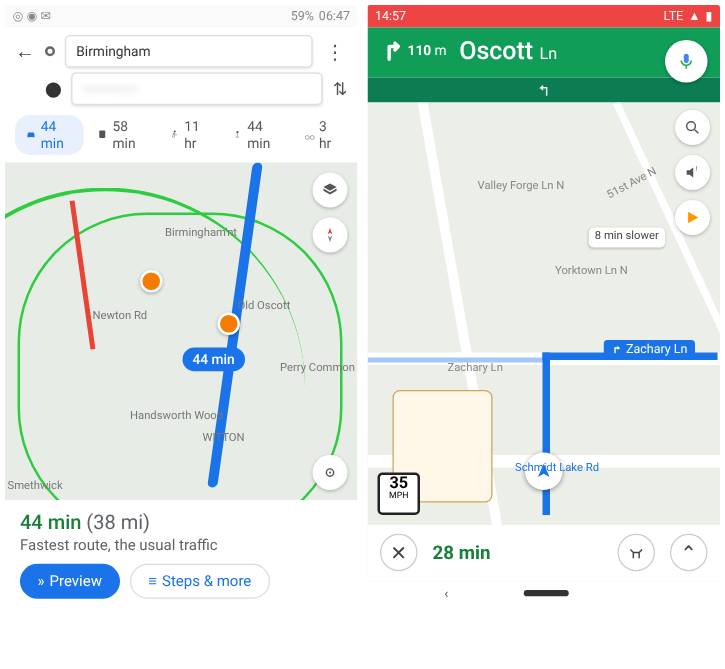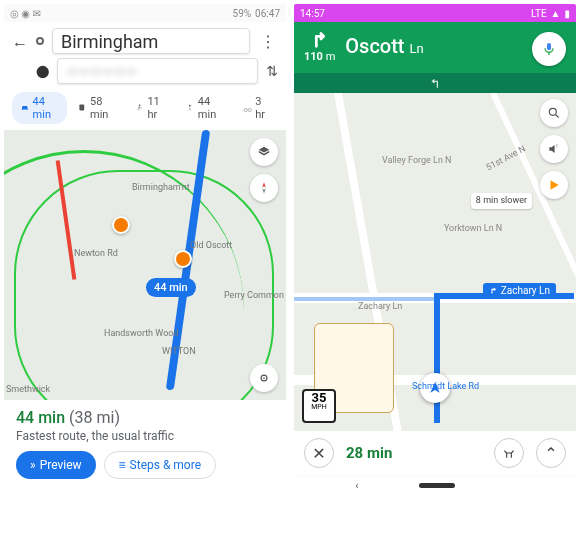--- a/index.html
+++ b/index.html
@@ -1,28 +1,28 @@
 <!DOCTYPE html>
 <html><head>
 <meta charset="utf-8">
 <style>
   *{box-sizing:border-box;margin:0;padding:0;font-family:Roboto,Arial,sans-serif}
   body{background:#fff;width:580px;height:535px;display:flex;gap:8px;padding:4px}
   .phone{flex:1;height:100%;position:relative;overflow:hidden;border-radius:2px;background:#fff}
   .status{height:18px;font-size:10px;display:flex;align-items:center;justify-content:space-between;padding:0 6px}
   .status .r{display:flex;gap:4px;align-items:center}
   .status1{background:#fafafa;color:#888}
-  .status2{background:#d946ef;color:#fff}
+  .status2{background:#ef4444;color:#fff}
   
   .search{padding:6px 8px 2px}
   .srow{display:flex;align-items:center;gap:8px;margin-bottom:4px}
   .back{font-size:16px;color:#444}
   .dot{width:8px;height:8px;border:2px solid #666;border-radius:50%}
   .pin{color:#333;font-size:12px}
-  .field{flex:1;height:26px;background:#fff;border:1px solid #ddd;border-radius:4px;display:flex;align-items:center;padding:0 8px;font-size:18px;color:#333;box-shadow:0 1px 2px rgba(0,0,0,.1)}
+  .field{flex:1;height:26px;background:#fff;border:1px solid #ddd;border-radius:4px;display:flex;align-items:center;padding:0 8px;font-size:11px;color:#333;box-shadow:0 1px 2px rgba(0,0,0,.1)}
   .field.blur span{filter:blur(3px);color:#888}
   .more{font-size:16px;color:#555;padding:0 2px}
   .swap{font-size:14px;color:#555}
   .modes{display:flex;gap:2px;font-size:11px;padding:2px 8px 6px}
   .mode{display:flex;align-items:center;gap:3px;padding:3px 8px;border-radius:12px;color:#555}
   .mode.active{background:#e8f0fe;color:#1a73e8}
   .mode svg{width:12px;height:12px}
   .mapL{position:relative;height:270px;background:#e7ece6;overflow:hidden}
   .mapL .green{position:absolute;border-left:3px solid #2ecc40;border-top:3px solid #2ecc40;width:320px;height:320px;top:20px;left:-80px;border-radius:50%}
   .mapL .g2{position:absolute;border:2px solid #2ecc40;border-radius:40%;width:260px;height:260px;top:40px;left:10px}
@@ -34,21 +34,21 @@
   .lbl{position:absolute;font-size:9px;color:#777}
   .bottomL{padding:8px 12px}
   .etaRow{font-size:16px;color:#188038;font-weight:500}
   .etaRow .dist{color:#5f6368;font-weight:400}
   .desc{font-size:12px;color:#5f6368;margin-top:2px}
   .actions{display:flex;gap:8px;margin-top:8px}
   .btn{font-size:12px;padding:6px 14px;border-radius:16px;display:flex;align-items:center;gap:4px;border:1px solid #dadce0;color:#1a73e8;background:#fff}
   .btn.primary{background:#1a73e8;color:#fff;border:none}
   
   .navhead{background:#0f9d58;color:#fff;padding:6px 10px 10px;display:flex;align-items:center;gap:10px}
-  .navhead .turn{display:flex;flex-direction:column;align-items:center;font-size:11px}
+  .navhead .turn{display:flex;align-items:center;font-size:11px}
   .navhead .turn svg{width:22px;height:22px}
   .navhead .dest{font-size:20px;font-weight:500}
   .navhead .dest .suf{font-size:13px;font-weight:400}
   .navsub{background:#0c7d53;height:20px;display:flex;justify-content:center;align-items:center}
   .navsub svg{width:14px;height:14px;opacity:.9}
   .voice{position:absolute;right:10px;top:28px;width:34px;height:34px;background:#fff;border-radius:50%;display:flex;align-items:center;justify-content:center;box-shadow:0 1px 3px rgba(0,0,0,.3)}
   .mapR{position:relative;height:338px;background:#eceee8;overflow:hidden}
   .mapR .rd{position:absolute;background:#fff}
   .mapR .bl{position:absolute;background:#1a73e8}
   .mapR .ol{position:absolute;border:1px solid #cfa35a}

